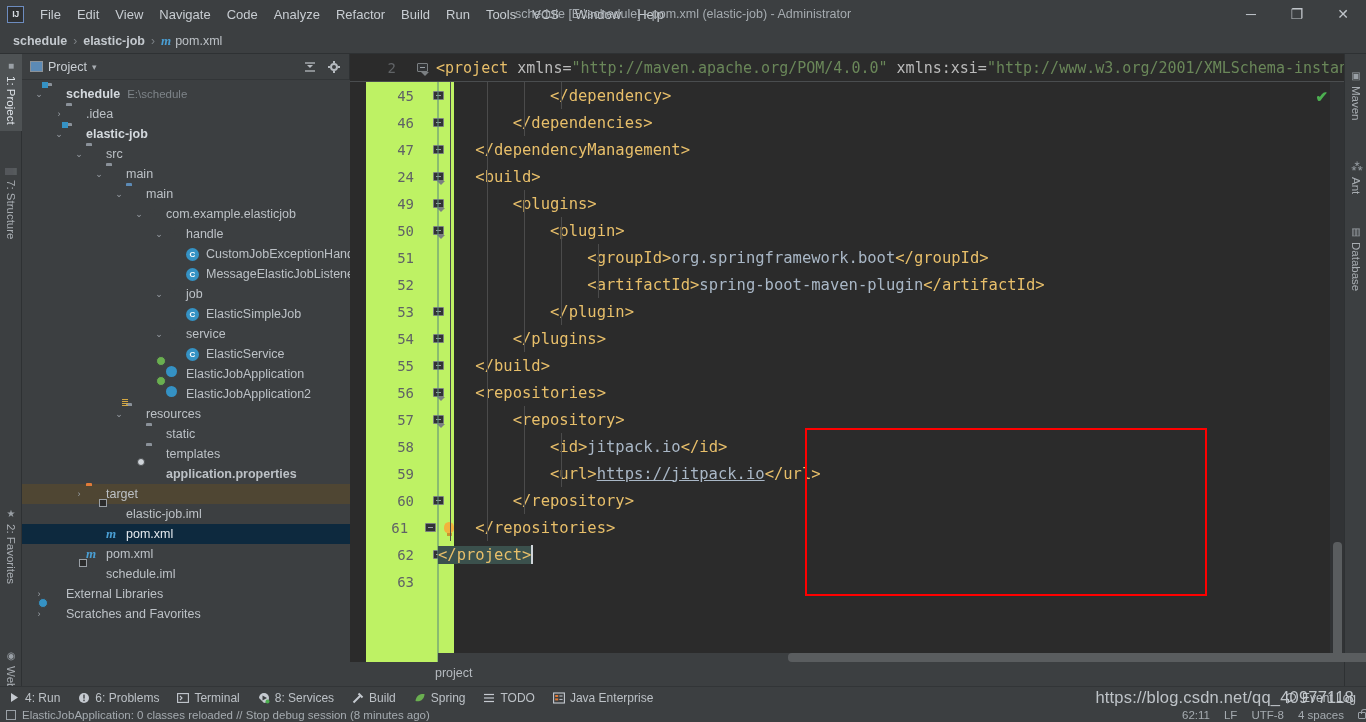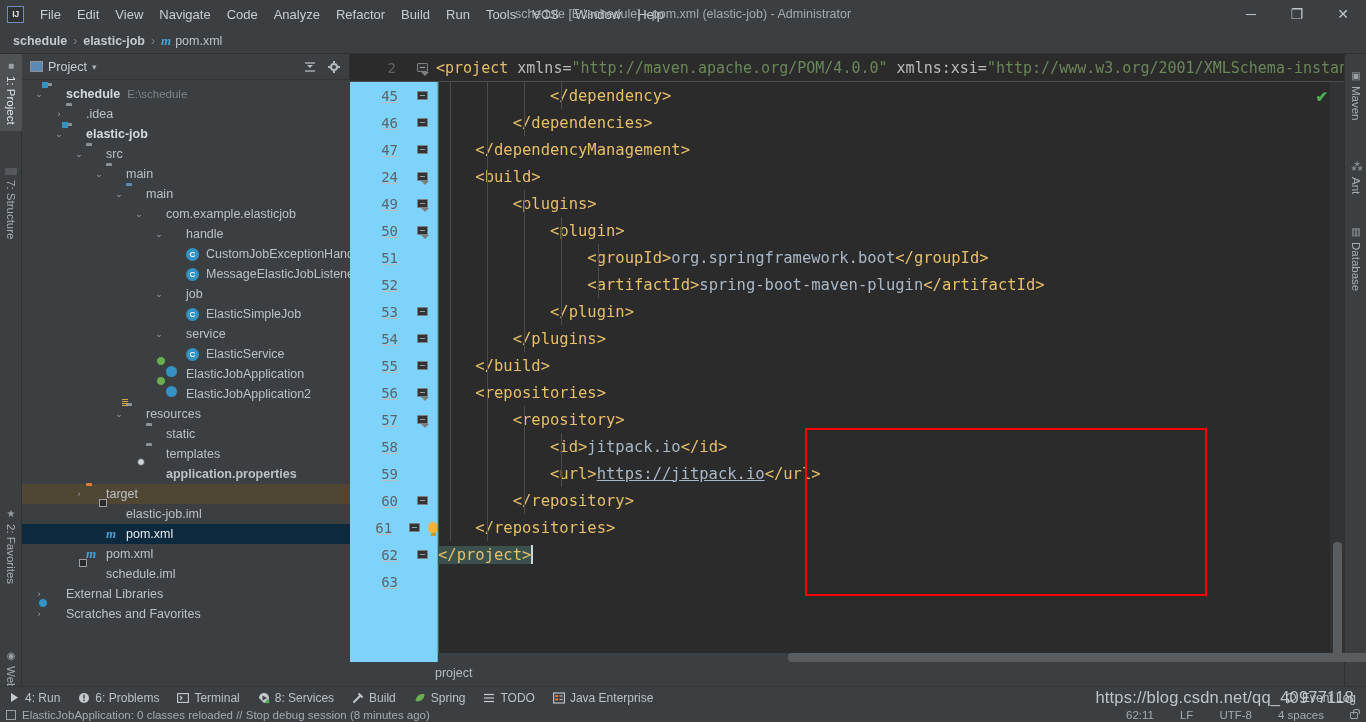--- a/index.html
+++ b/index.html
@@ -226,23 +226,22 @@
     display: flex; align-items: center; overflow: hidden;
     font-family: "DejaVu Sans Mono", monospace; font-size: 15px;
     white-space: nowrap; z-index: 5;
   }
   .sticky-num {
     width: 58px; text-align: right; padding-right: 12px;
     color: #606366; font-size: 14px; flex: none;
   }
   .sticky-fold { width: 28px; display:flex; align-items:center; justify-content:center; flex:none; }
   .gutter {
-    position: absolute; left: 0; top: 28px; width: 88px; height: 580px;
-    background: #7dd3fc;
-    text-decoration: underline;
+    position: absolute; left: 16px; top: 28px; width: 88px; height: 580px;
+    background: #bef264;
   }
   .g-row {
     height: 27px; display: flex; align-items: center;
     font-family: "DejaVu Sans Mono", monospace; font-size: 14px;
   }
   .g-num { width: 56px; text-align: right; padding-right: 8px; color: #606366; }
   .g-fold { width: 32px; display: flex; align-items: center; justify-content: center; }
   .fold-box {
     width: 11px; height: 9px; border: 1px solid #7b7f82; border-radius: 1px;
     position: relative; background: #313335;
@@ -340,22 +339,21 @@
   }
 
   
   .status-bar {
     position: absolute; left: 0; top: 708px; width: 1366px; height: 14px;
     background: #3c3f41; display: flex; align-items: center;
     font-size: 11.5px; color: #a5abb0;
   }
   .sb-msg { display: flex; align-items: center; gap: 6px; padding-left: 6px; }
   .sb-right {
-    margin-left: auto; display: flex; align-items: center; gap: 26px;
-    padding-right: 8px;
+    margin-left: auto; display: flex; align-items: center; gap: 14px;
   }
   .sb-icon-sq {
     width: 10px; height: 10px; border: 1px solid #9aa0a6; position: relative;
   }
   .lock-ic { width: 8px; height: 7px; border: 1px solid #9aa0a6; border-radius: 1px; position: relative; }
   .lock-ic::before {
     content:''; position:absolute; left:1.5px; top:-4px; width:5px; height:4px;
     border:1px solid #9aa0a6; border-bottom: none; border-radius: 3px 3px 0 0;
   }
 

